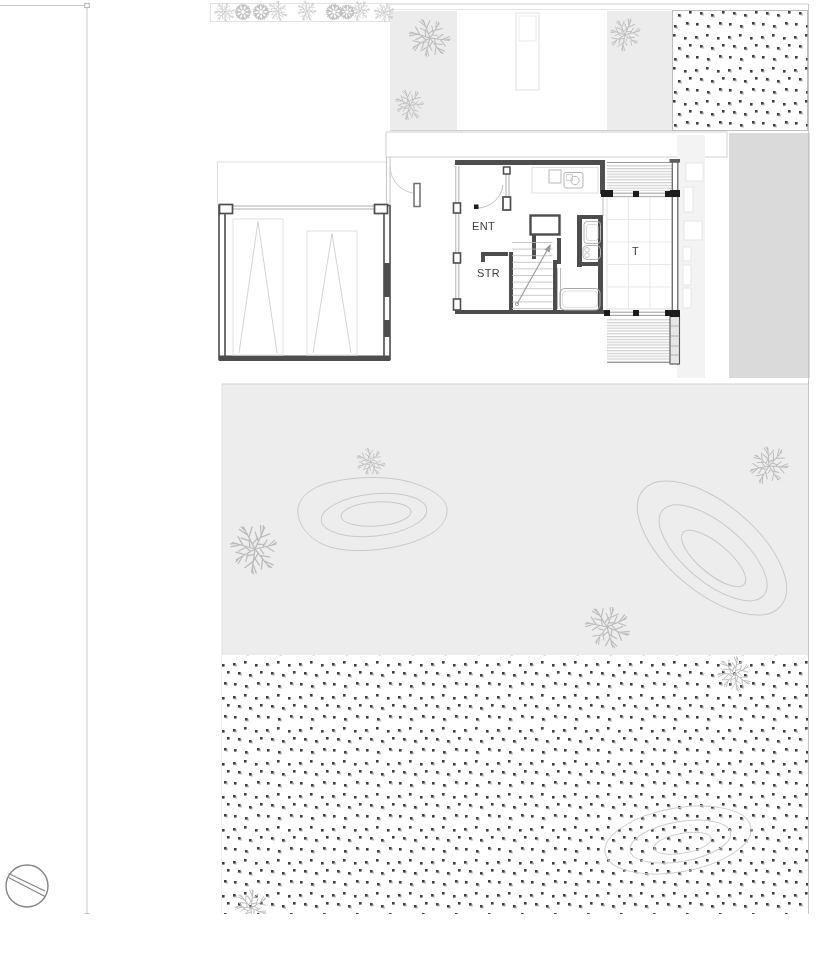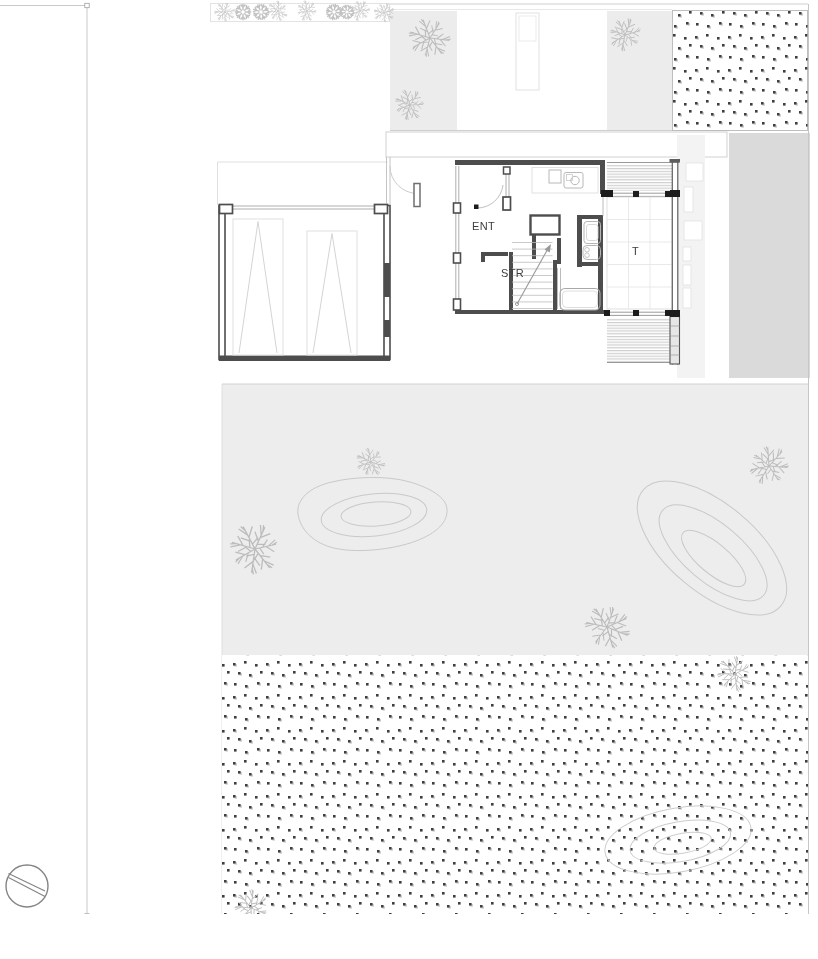--- a/index.html
+++ b/index.html
@@ -330,16 +330,16 @@
         </g>
   <line x1="222" y1="937" x2="808" y2="937" stroke="#b8b8b8" stroke-width="1.1"></line>
   <line x1="222" y1="941" x2="808" y2="941" stroke="#e0e0e0" stroke-width="0.9"></line>
 </g>
 
 <line x1="808.5" y1="4" x2="808.5" y2="940" stroke="#c6c6c6" stroke-width="1"></line>
 </svg>
 
 <div>
   <span class="lbl" style="left:472px;top:221px">ENT</span>
-  <span class="lbl" style="left:501px;top:268px">STR</span>
+  <span class="lbl" style="left:477px;top:268px">STR</span>
   <span class="lbl" style="left:632px;top:246px">T</span>
 </div>
 </div>
 
 </body></html>

